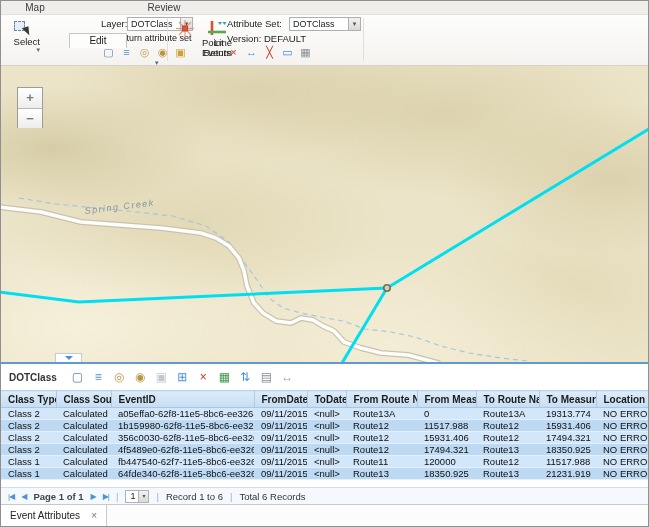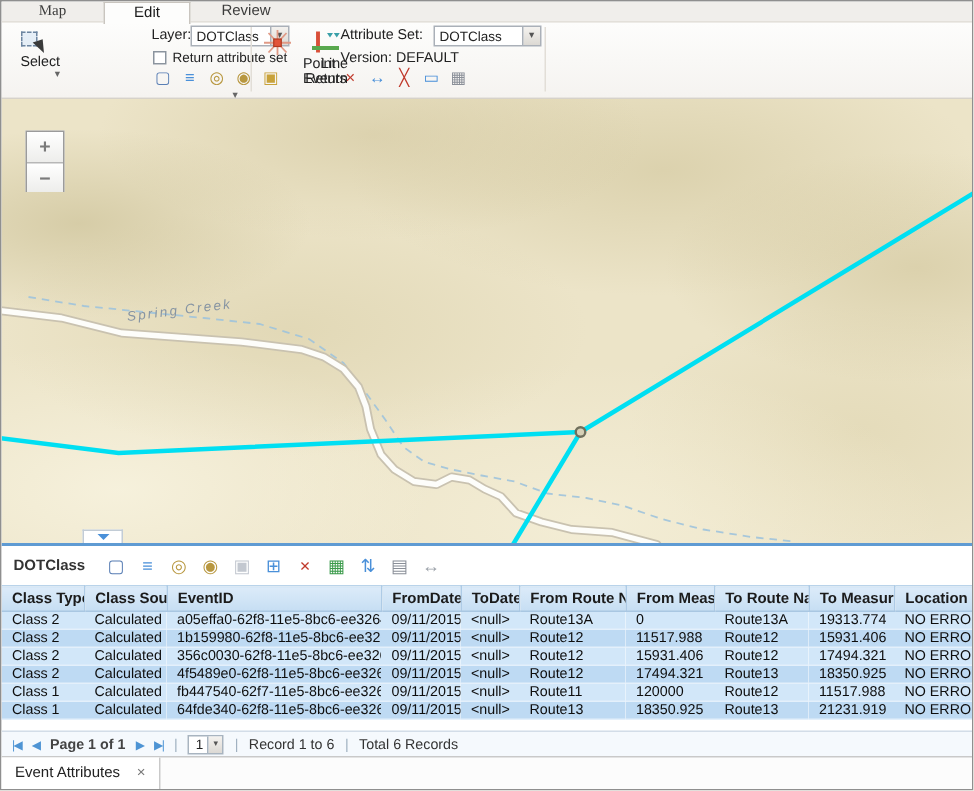--- a/index.html
+++ b/index.html
@@ -73,22 +73,22 @@
   .bottombar { position:absolute; left:0; right:0; bottom:0; height:22px; background:#fcfcfc; border-top:1px solid #c9c9c9; }
   .btab { position:absolute; left:0; top:0; height:22px; width:106px; background:#ffffff; border-right:1px solid #c9c9c9; font-size:10px; line-height:21px; padding-left:9px; color:#222; }
   .btab .x { position:absolute; right:9px; top:0; color:#777; font-size:10px; cursor:default; }
 </style>
 </head>
 <body>
 
 <div id="app">
 
   <div class="tabrow">
-    <div class="rtab" style="left:6px;width:56px;font-family:Liberation Serif, serif;">Map</div>
-    <div class="rtab active" style="left:68px;width:58px;">Edit</div>
+    <div class="rtab" style="left:6px;width:56px;">Map</div>
+    <div class="rtab active" style="left:68px;width:58px;margin-top:32px;">Edit</div>
     <div class="rtab" style="left:132px;width:62px;">Review</div>
   </div>
 
   <div class="ribbon">
 
     <div class="bigbtn" style="left:3px;width:36px;">
       <span class="bicon">
           <span class="cursor-box"></span>
           <span class="cursor-ptr"></span>
         </span>

